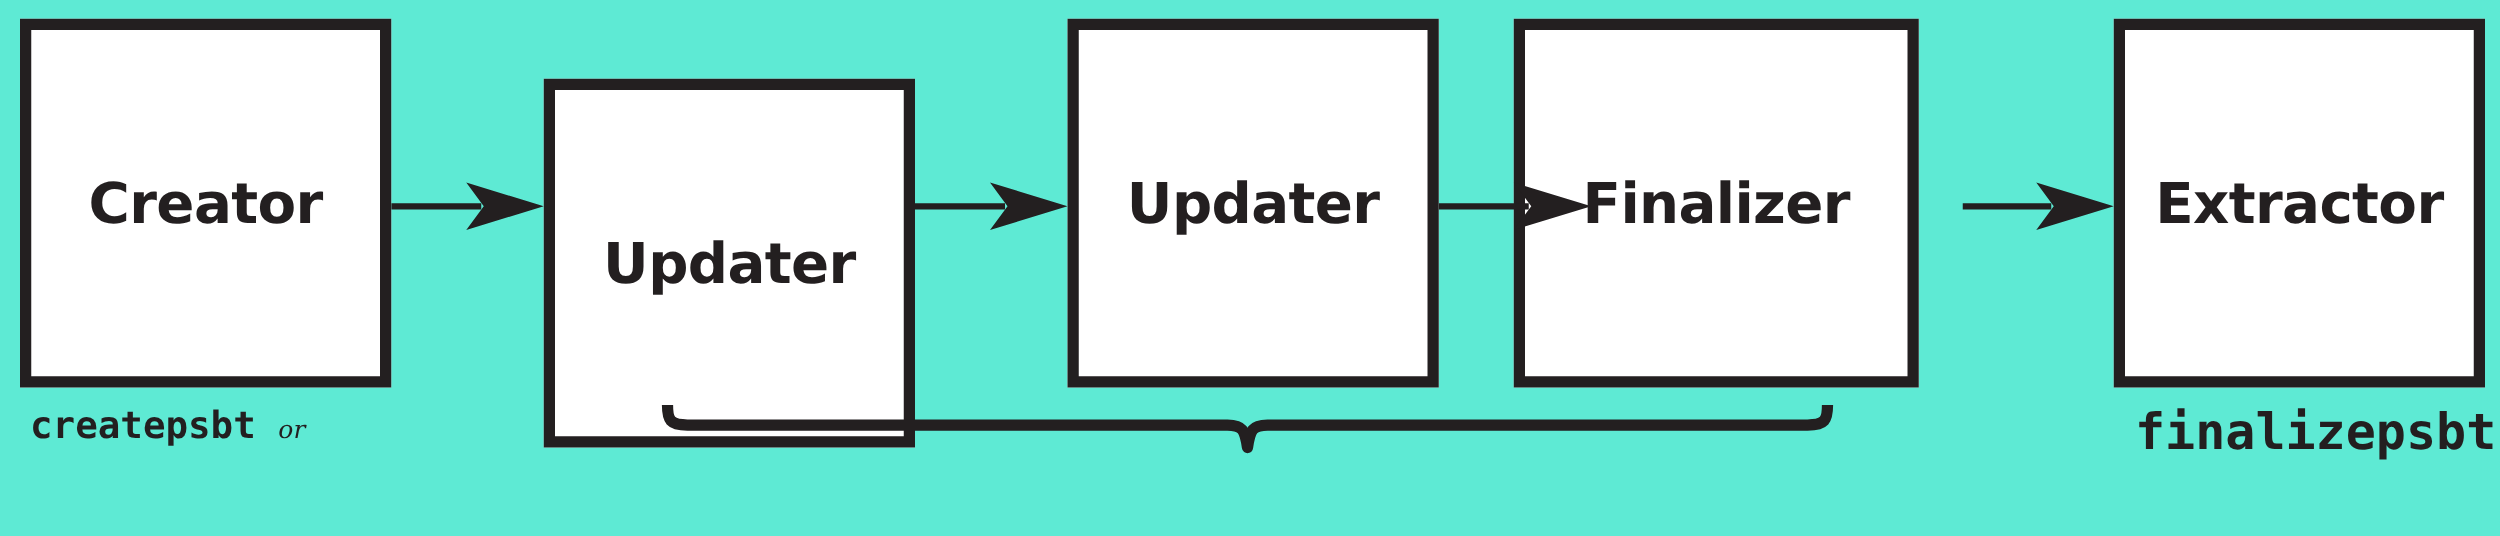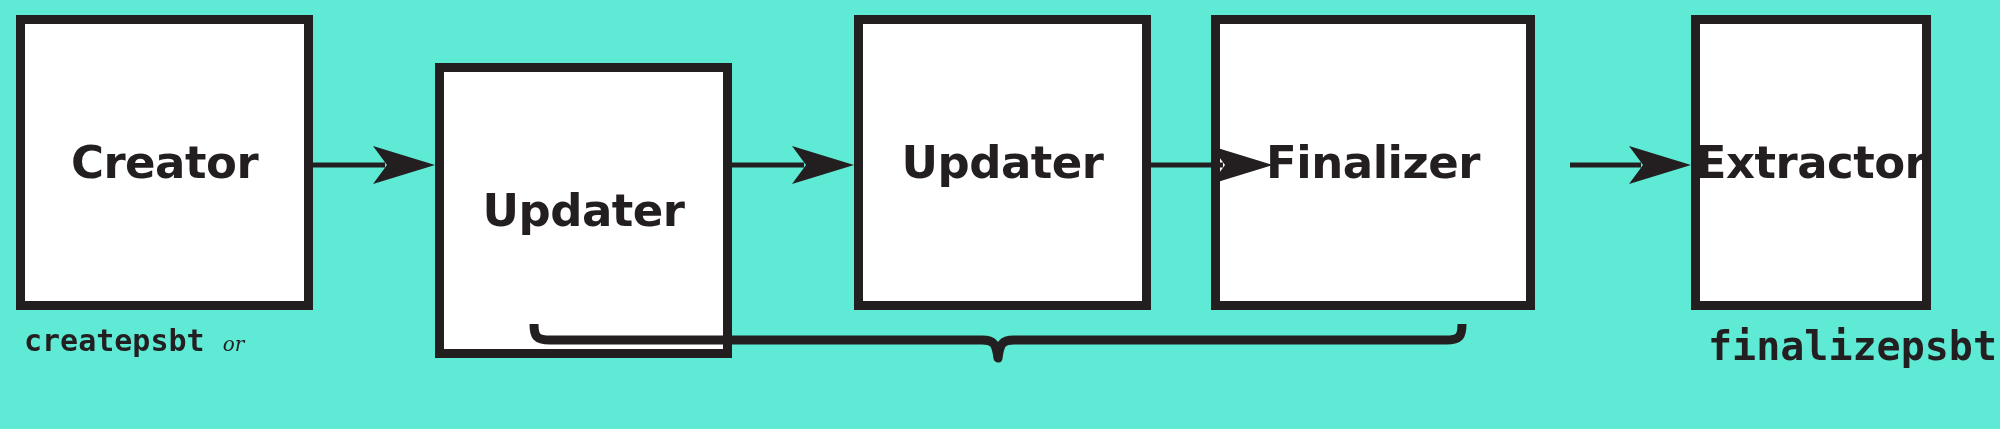--- a/index.html
+++ b/index.html
@@ -84,21 +84,21 @@
   </div>
 
   <div class="stage-box" style="left:854px; width:297px;">
     <span class="stage-label">Updater</span>
   </div>
 
   <div class="stage-box" style="left:1211px; width:324px;">
     <span class="stage-label">Finalizer</span>
   </div>
 
-  <div class="stage-box" style="left:1691px; width:240px;">
+  <div class="stage-box" style="left:1691px; width:297px;">
     <span class="stage-label">Extractor</span>
   </div>
 
   <svg class="arrow-svg" style="left:313px; width:122px;" viewBox="0 0 122 50">
     <line x1="0" y1="25" x2="72" y2="25" stroke="#231f20" stroke-width="5"></line>
     <path d="M 60 6 L 122 25 L 60 44 L 74 25 Z" fill="#231f20"></path>
   </svg>
 
   <svg class="arrow-svg" style="left:732px; width:122px;" viewBox="0 0 122 50">
     <line x1="0" y1="25" x2="72" y2="25" stroke="#231f20" stroke-width="5"></line>

